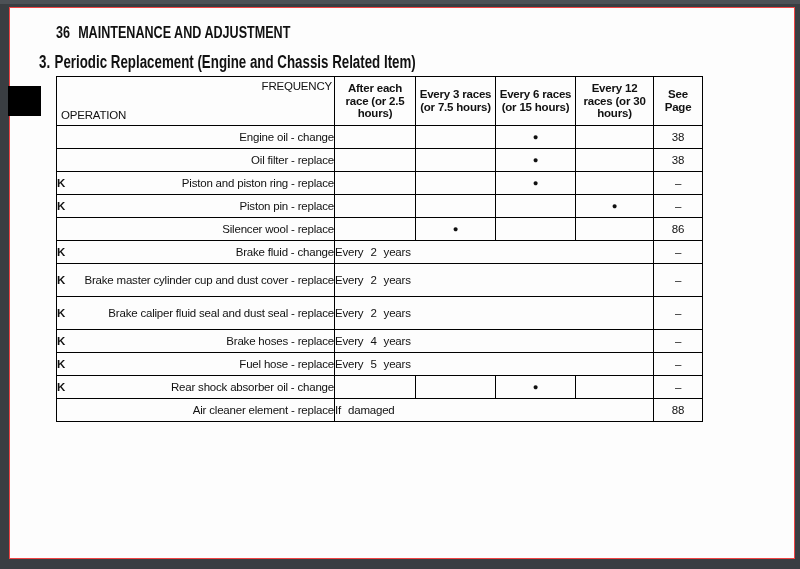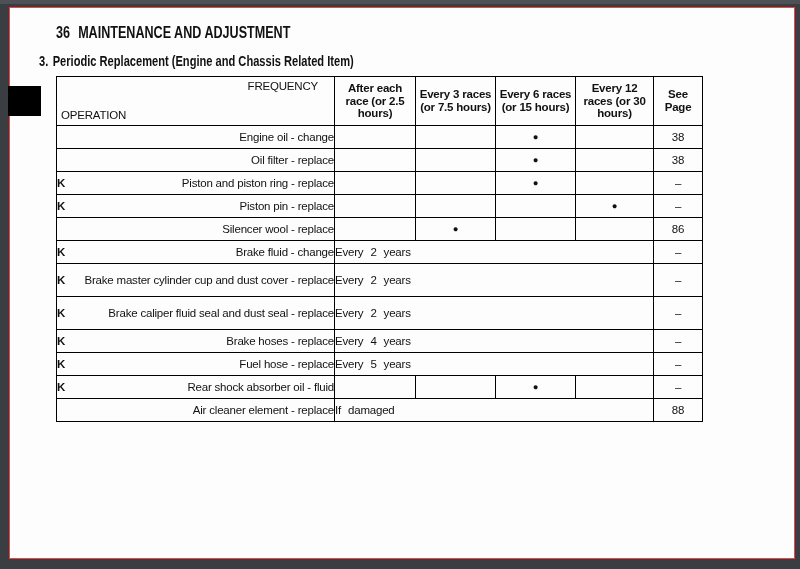--- a/index.html
+++ b/index.html
@@ -16,37 +16,37 @@
   }
   .tab{
     position:absolute;left:-2px;top:78px;width:33px;height:30px;background:#000;
   }
   .h1{
     position:absolute;left:46px;top:15px;white-space:nowrap;
     font-weight:bold;font-size:17px;
   }
   .h2{
     position:absolute;left:29px;top:44px;white-space:nowrap;
-    font-weight:bold;font-size:15px;
+    font-weight:bold;font-size:18px;
   }
   .squeeze{display:inline-block;transform:scaleX(0.74);transform-origin:0 50%;white-space:nowrap;}
   .h1 .num{margin-right:11px;}
   .h2 .num{margin-right:6px;}
 
   table.maint{
     position:absolute;left:46px;top:68px;width:646px;
     border-collapse:collapse;table-layout:fixed;
     font-size:11.5px;letter-spacing:-0.2px;line-height:1.12;
   }
   table.maint td,table.maint th{border:1.6px solid #000;padding:0;vertical-align:middle;}
   tr.hdr{height:49px;}
   tr.r{height:23px;}
   tr.tall{height:33px;}
   td.corner{position:relative;}
-  td.corner .freq{position:absolute;top:3px;right:16px;font-weight:normal;}
+  td.corner .freq{position:absolute;top:3px;right:2px;font-weight:normal;}
   td.corner .oper{position:absolute;bottom:3px;left:4px;}
   th.ch{font-weight:bold;text-align:center;padding:1px 2px;}
   td.op{padding:1px 2px 1px 5px;}
   td.op .cellflex{display:flex;align-items:center;}
   td.op .k{flex:0 0 14px;font-weight:bold;}
   td.op .ol{flex:1;text-align:right;}
   td.dc{text-align:center;font-size:9.5px;}
   td.sp{text-align:left;word-spacing:4px;}
   td.pg{text-align:center;}
 </style>
@@ -218,21 +218,21 @@
             </span>
           </td>
       <td class="sp" colspan="4">Every 5 years</td>
       <td class="pg">–</td>
     </tr>
 
     <tr class="r">
       <td class="op">
             <span class="cellflex">
               <span class="k">K</span>
-              <span class="ol">Rear shock absorber oil - fluid</span>
+              <span class="ol">Rear shock absorber oil - change</span>
             </span>
           </td>
       <td class="dc"></td>
       <td class="dc"></td>
       <td class="dc">●</td>
       <td class="dc"></td>
       <td class="pg">–</td>
     </tr>
 
     <tr class="r">

